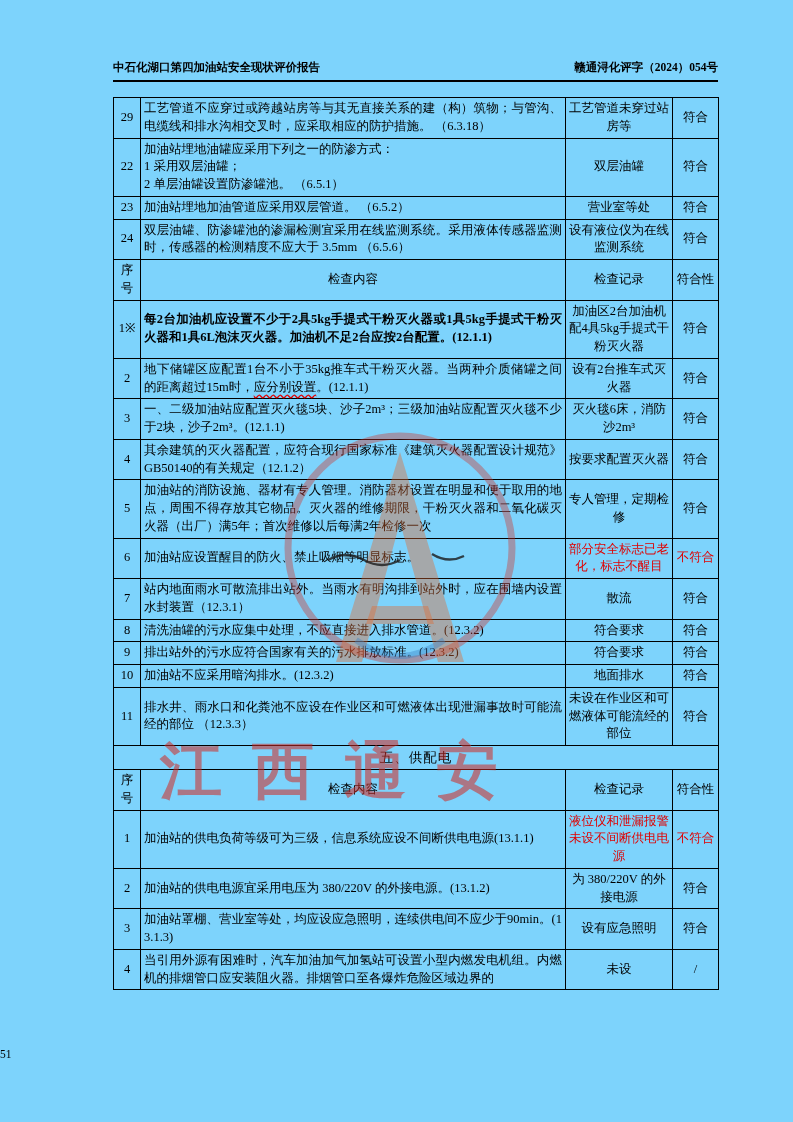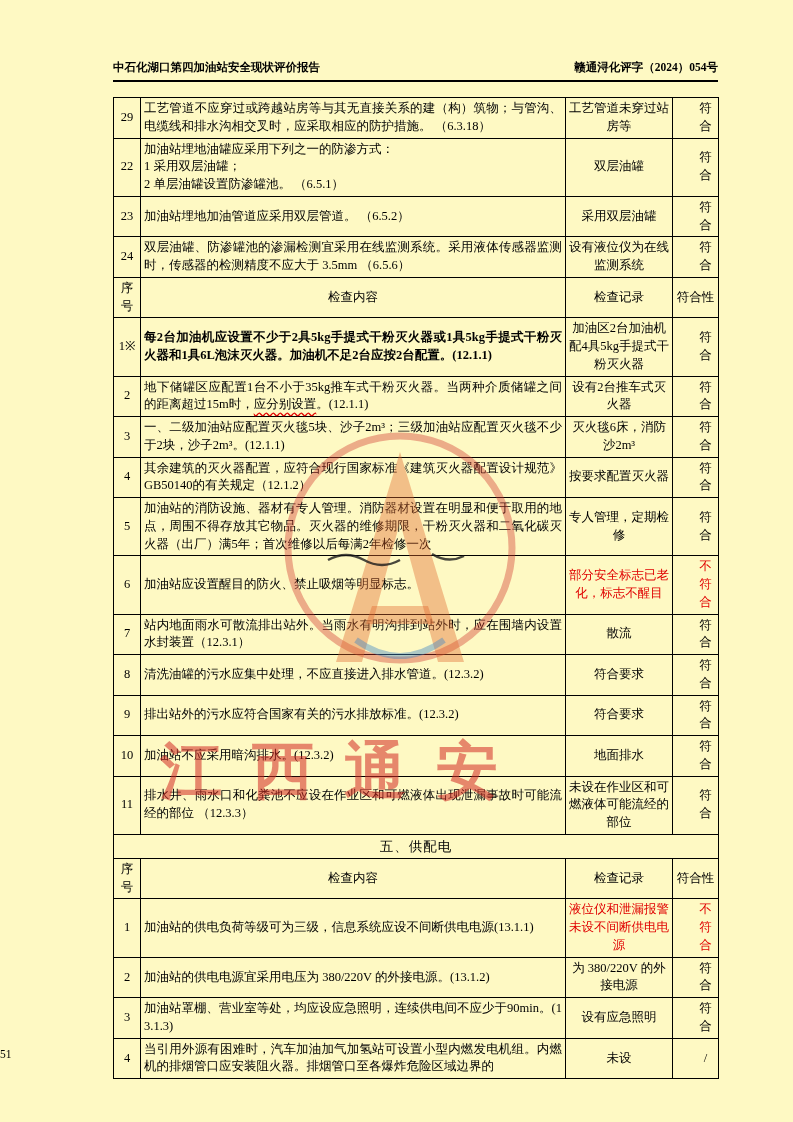--- a/index.html
+++ b/index.html
@@ -1,21 +1,21 @@
 <!DOCTYPE html>
 <html><head>
 <meta charset="utf-8">
 <style>
   * { margin:0; padding:0; box-sizing:border-box; }
   body { background:#888; }
   .page {
     position:relative;
     width:793px; height:1122px;
     margin:0 auto;
-    background:#fef9c3;
+    background:#7dd3fc;
     font-family:"Liberation Serif","DejaVu Serif",serif;
     color:#000;
     overflow:hidden;
   }
   .header {
     position:absolute; top:60px; left:113px; width:605px;
     display:flex; justify-content:space-between; align-items:flex-end;
     font-size:11.5px; font-weight:bold;
     border-bottom:2px solid #000;
     padding-bottom:5px;
@@ -29,21 +29,21 @@
   td {
     border:1px solid #000;
     padding:2px 3px;
     line-height:1.42;
     vertical-align:middle;
     word-break:break-all;
   }
   td.no-cell { text-align:center; padding:2px 0; }
   td.content-cell { text-align:justify; }
   td.record-cell { text-align:center; }
-  td.result-cell { text-align:center;padding-left:23px; }
+  td.result-cell { text-align:center; }
   td.section-cell { text-align:center; font-size:13.5px; height:24px; letter-spacing:1px; }
   td.colhead { text-align:center; height:22px; }
   .b { font-weight:bold; }
   .red { color:#e00000; }
   .wavy { text-decoration:underline wavy #e00000; text-underline-offset:3px; }
   .footer {
     position:absolute; bottom:62px; left:0; width:100%;
     text-align:left; font-size:11.5px;
   }
   .watermark {
@@ -77,21 +77,21 @@
         </tr>
         <tr>
           <td class="no-cell">22</td>
           <td class="content-cell"><span>加油站埋地油罐应采用下列之一的防渗方式：</span><br><span>1 采用双层油罐；</span><br><span>2 单层油罐设置防渗罐池。 （6.5.1）</span></td>
           <td class="record-cell"><span>双层油罐</span></td>
           <td class="result-cell">符合</td>
         </tr>
         <tr>
           <td class="no-cell">23</td>
           <td class="content-cell"><span>加油站埋地加油管道应采用双层管道。 （6.5.2）</span></td>
-          <td class="record-cell"><span>采用双层油罐</span></td>
+          <td class="record-cell"><span>营业室等处</span></td>
           <td class="result-cell">符合</td>
         </tr>
         <tr>
           <td class="no-cell">24</td>
           <td class="content-cell"><span>双层油罐、防渗罐池的渗漏检测宜采用在线监测系统。采用液体传感器监测时，传感器的检测精度不应大于 3.5mm （6.5.6）</span></td>
           <td class="record-cell"><span>设有液位仪为在线监测系统</span></td>
           <td class="result-cell">符合</td>
         </tr>
         <tr>
           <td class="colhead">序号</td>

